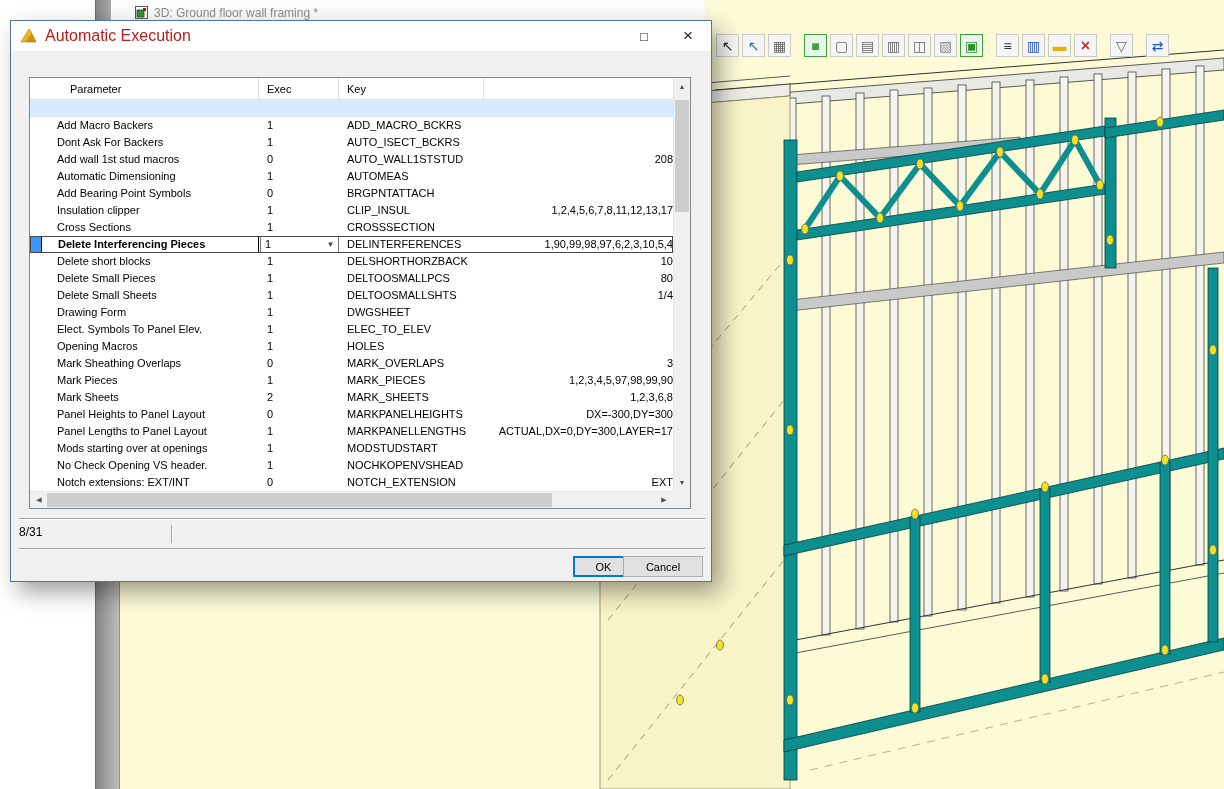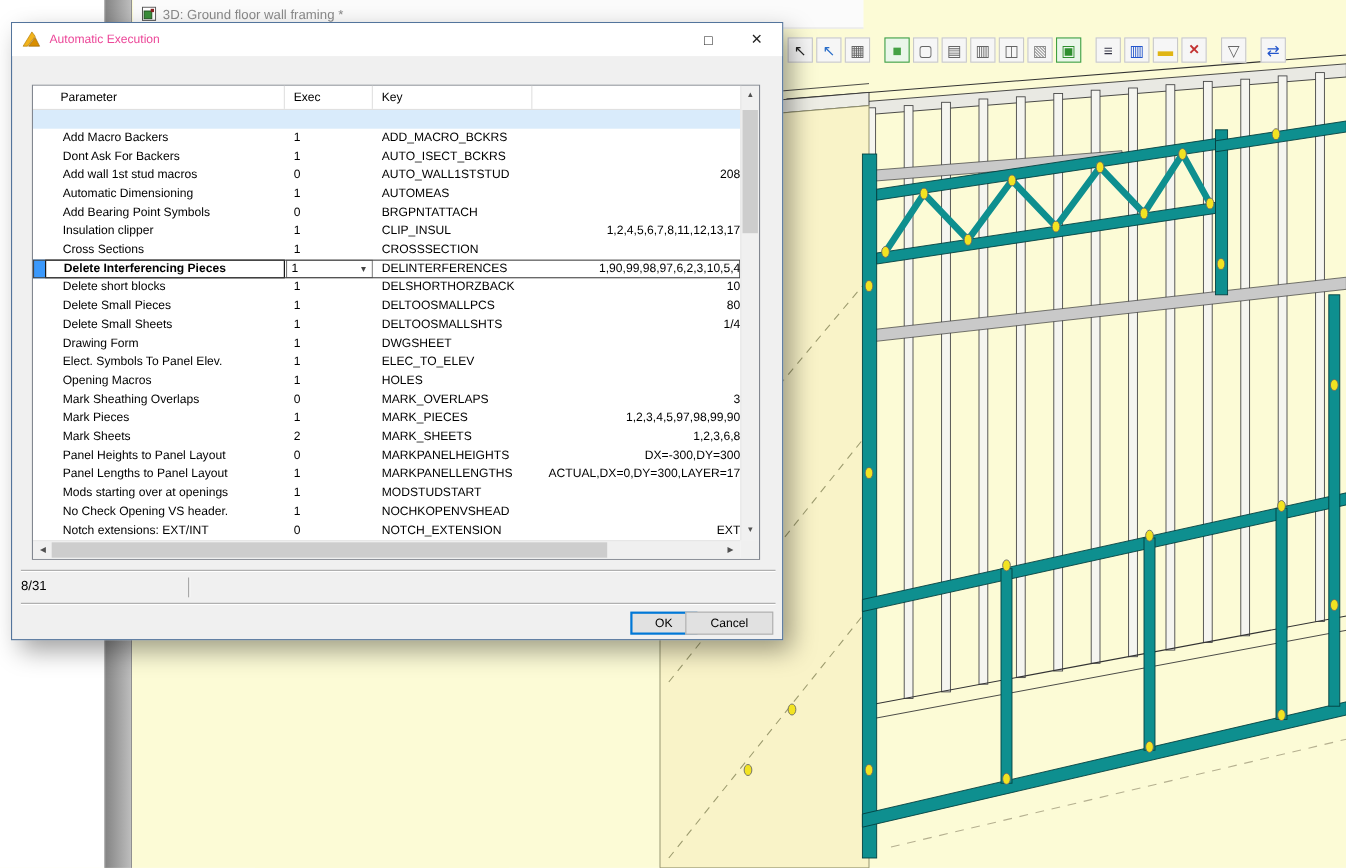--- a/index.html
+++ b/index.html
@@ -12,22 +12,22 @@
   
   #viewport-svg { position:absolute; left:120px; top:0; z-index:0; }
 
   .gray-strip {
     position:absolute; left:95px; top:0; width:25px; height:789px; z-index:1;
     background:linear-gradient(90deg,#858585,#bdbdbd);
     border-left:1px solid #6a6a6a; border-right:1px solid #909090;
   }
 
   .tabstrip {
-    position:absolute; left:121px; top:0; width:664px; height:26px; z-index:2;
-    background:#fbfbfb; display:flex; align-items:center; padding-left:8px;
+    position:absolute; left:111px; top:0; width:594px; height:26px; z-index:2;
+    background:#fbfbfb; display:flex; align-items:center; padding-left:24px;
     border-bottom:1px solid #e4e4e4;
   }
   .tab-model-icon { width:13px; height:13px; margin-right:6px; display:inline-block; }
   .tab-label { font-size:12px; color:#8a8a8a; white-space:nowrap; }
 
   .toolbar { position:absolute; left:716px; top:34px; z-index:2; display:flex; gap:3px; }
   .tb {
     width:23px; height:23px; background:#f6f6f6; border:1px solid #c9c9c9;
     display:flex; align-items:center; justify-content:center; font-size:14px; line-height:1;
     cursor:default; user-select:none;
@@ -37,37 +37,37 @@
   .tb.bold { font-weight:bold; font-size:16px; }
 
   
   .dialog {
     position:absolute; left:10px; top:20px; width:702px; height:562px; z-index:10;
     background:#f0f0f0; border:1px solid #53749c;
     box-shadow:8px 10px 22px rgba(0,0,0,.38);
   }
   .titlebar { height:30px; background:#ffffff; display:flex; align-items:center; padding-left:9px; position:relative; }
   .title-logo { width:17px; height:16px; }
-  .title-text { font-size:11px; margin-left:8px; color:#ec4899; }
+  .title-text { font-size:16px; margin-left:8px; color:#b91c1c; }
   .win-btns { position:absolute; right:1px; top:0; height:30px; display:flex; }
   .win-btn { width:44px; height:30px; display:flex; align-items:center; justify-content:center; font-size:13px; color:#222; }
   .win-btn.close { font-size:17px; }
 
   
   .table-box {
     position:absolute; left:18px; top:56px; width:662px; height:432px;
     border:1px solid #828790; background:#fff; display:flex;
   }
   .t-left { width:643px; display:flex; flex-direction:column; }
   .t-header { height:22px; display:flex; background:#fff; border-bottom:1px solid #e0e0e0; }
   .t-h {
     font-size:11px; display:flex; align-items:center; border-right:1px solid #e0e0e0;
     padding-left:8px; white-space:nowrap; overflow:hidden;
   }
-  .t-h.hp { width:229px; padding-left:25px; }
+  .t-h.hp { width:229px; padding-left:40px; }
   .t-h.he { width:80px; }
   .t-h.hk { width:145px; }
   .t-h.hd { flex:1; border-right:none; }
 
   .t-body { flex:1; overflow:hidden; background:#fff; }
   .t-row { height:17px; display:flex; font-size:11px; }
   .t-row.first { background:#d9ebfb; }
   .c { height:17px; line-height:17px; white-space:nowrap; overflow:hidden; }
   .c.m { width:11px; }
   .c.p { width:218px; padding-left:16px; }

